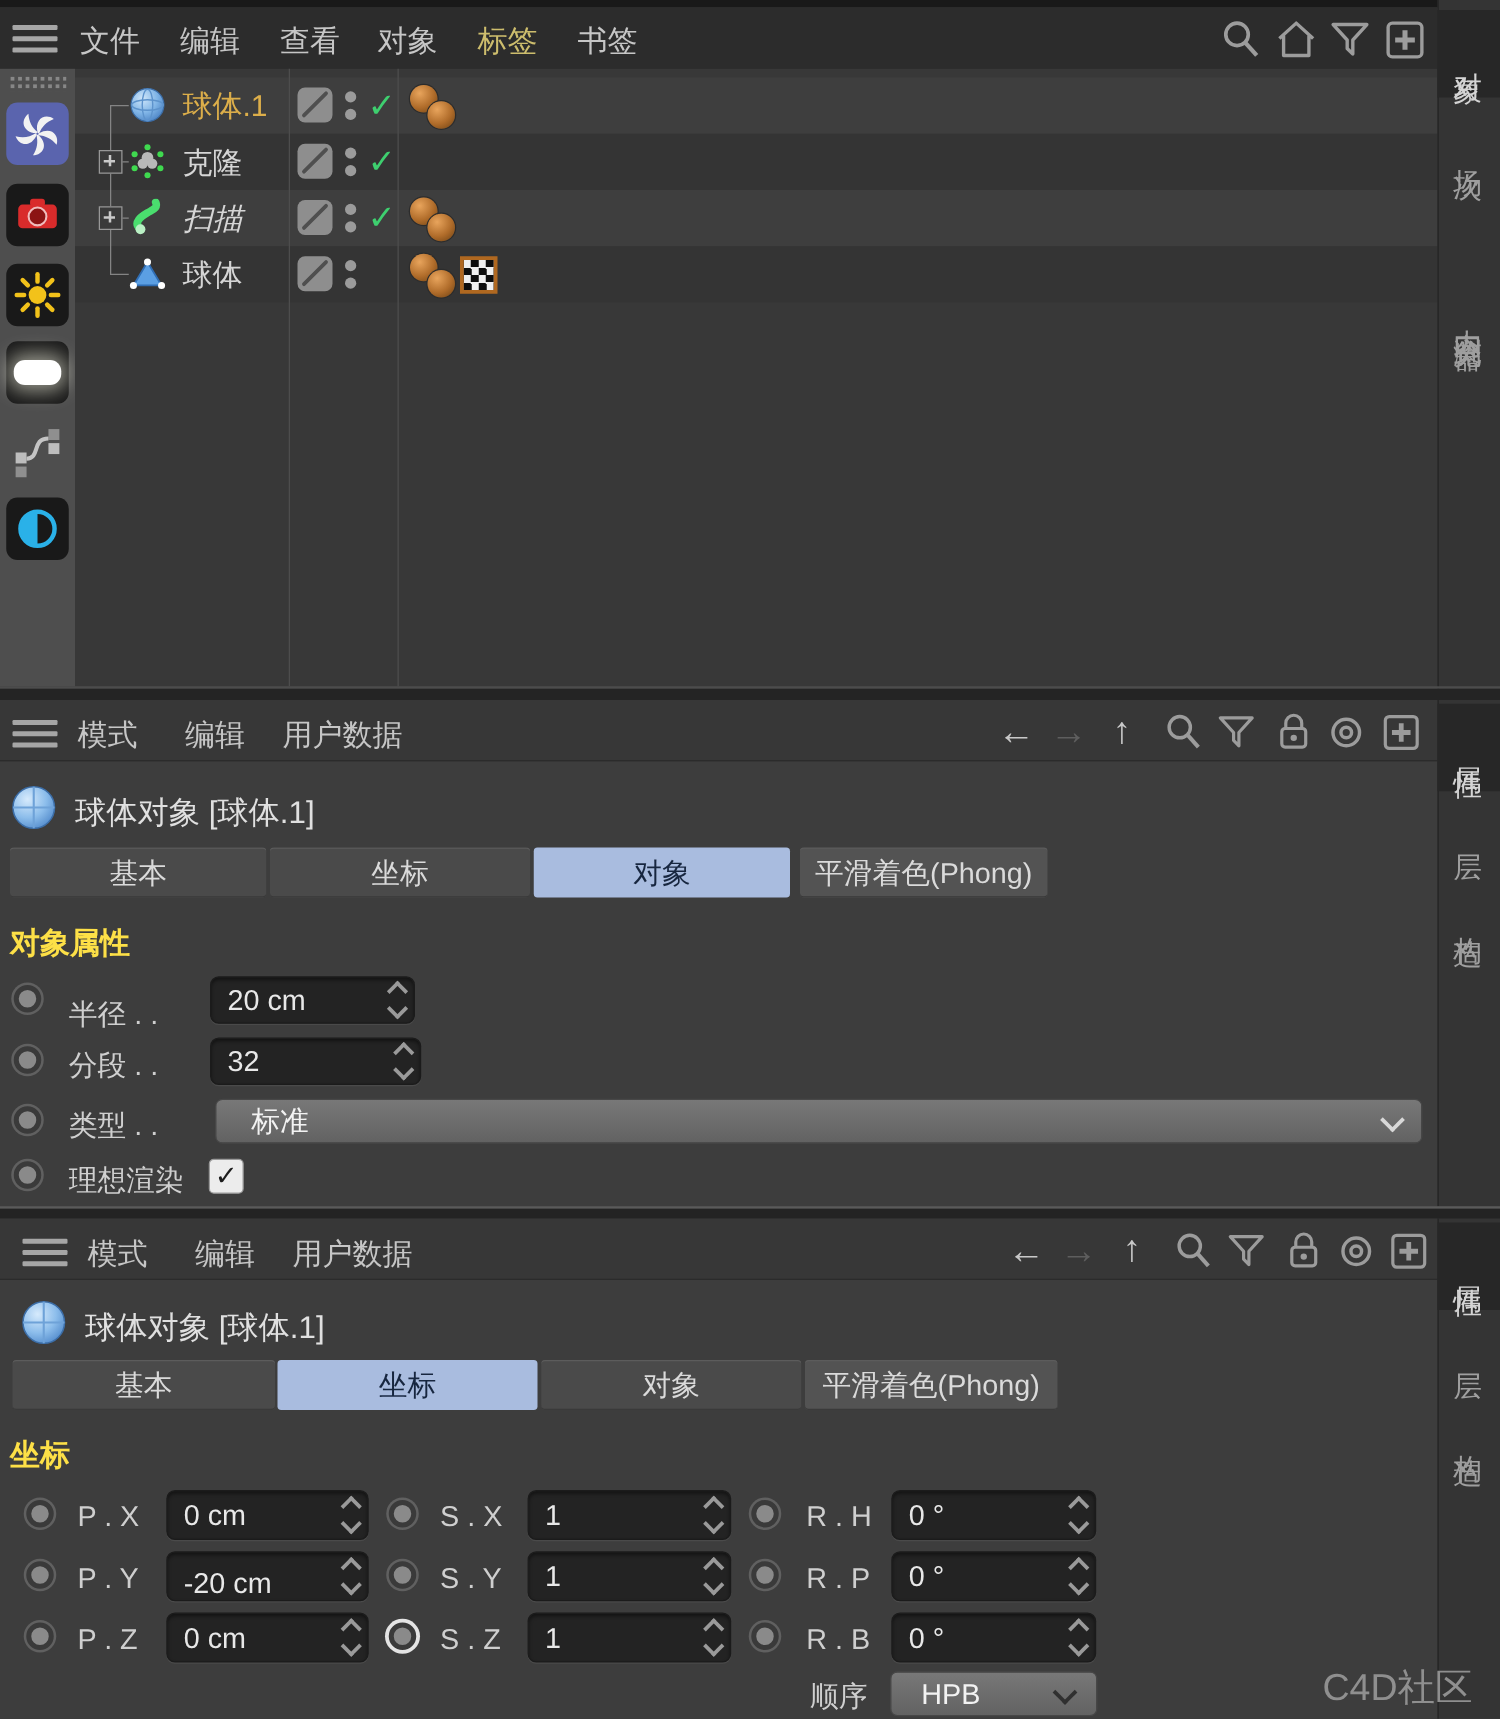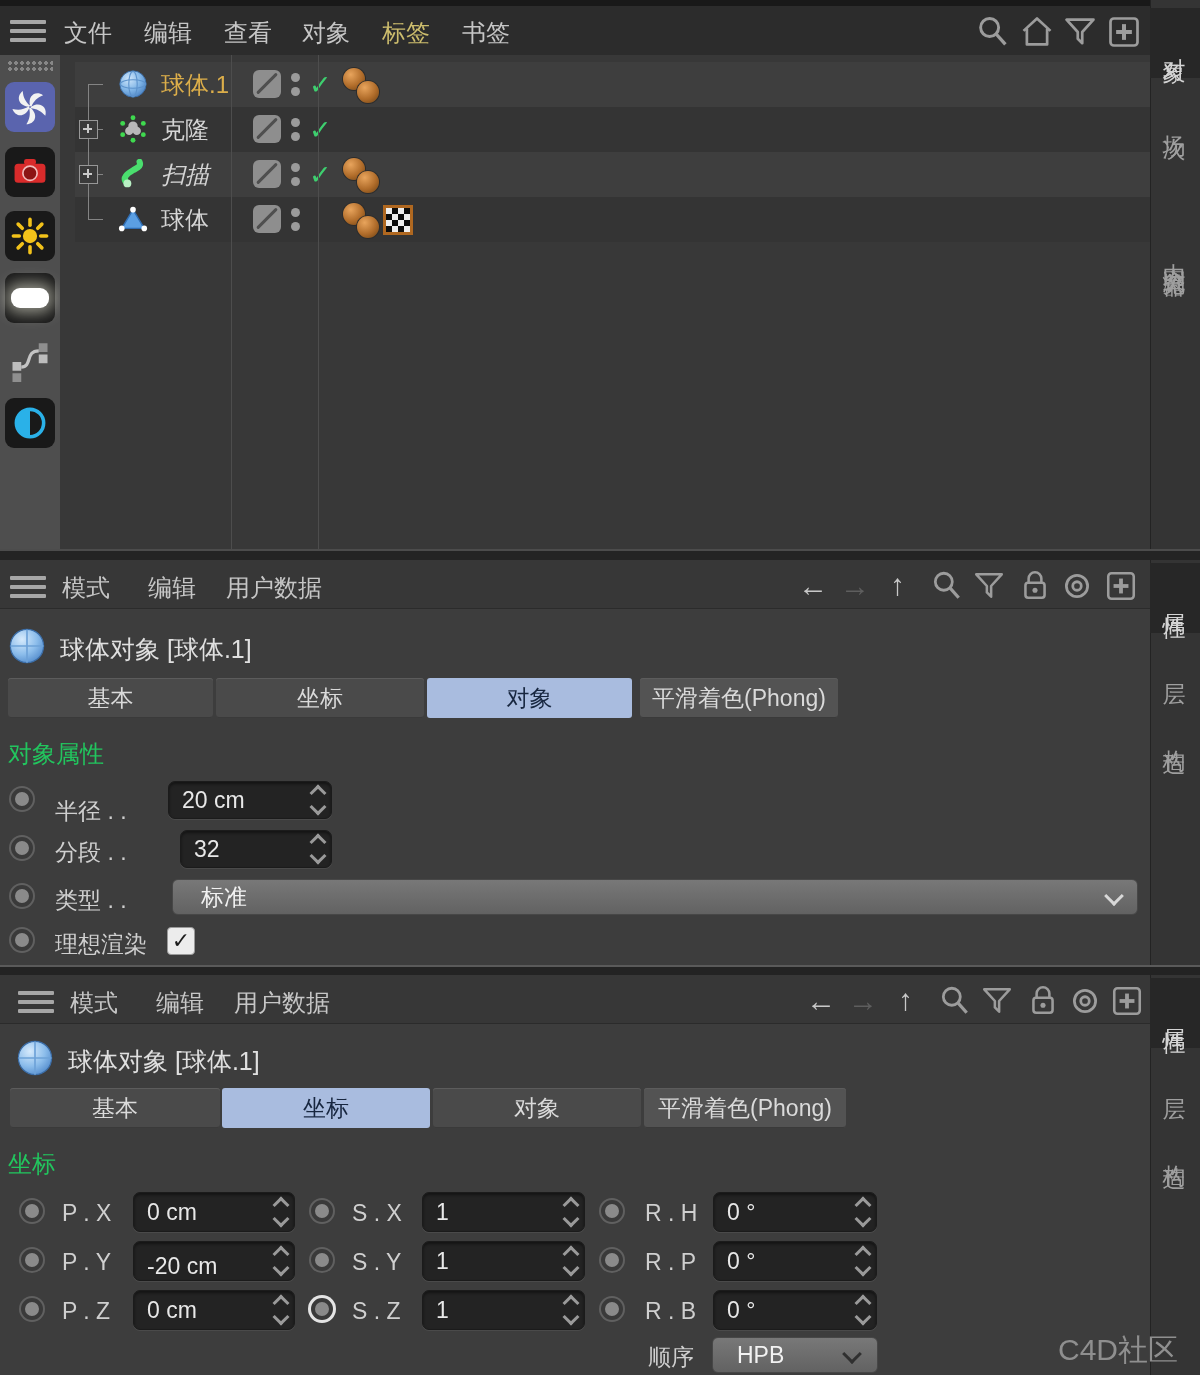--- a/index.html
+++ b/index.html
@@ -9,21 +9,21 @@
   .abs{position:absolute;}
   
   #topstrip{left:0;top:0;width:1200px;height:6px;background:#191919;}
   #menubar{left:0;top:6px;width:1150px;height:49px;background:#2c2c2c;border-bottom:1px solid #242424;}
   .ham{display:flex;flex-direction:column;gap:5px;width:36px;cursor:pointer;}
   .ham i{height:4px;background:#a6a6a6;border-radius:1px;}
   .mitem{font-size:24px;color:#c6c6c6;cursor:pointer;white-space:nowrap;}
   .mitem.hl{color:#cdbd6d;}
   
   #ompanel{left:60px;top:55px;width:1090px;height:494px;background:#383838;}
-  .orow{position:absolute;left:60px;width:1090px;height:45px;margin-left:15px;}
+  .orow{position:absolute;left:60px;width:1090px;height:45px;}
   .colline{position:absolute;width:1px;background:#4d4d4d;top:55px;height:494px;}
   .treeline{position:absolute;background:#848484;}
   .plusbox{position:absolute;width:17px;height:17px;border:1px solid #979797;background:#3a3a3a;}
   .plusbox .ph{position:absolute;left:3px;top:7px;width:9px;height:2px;background:#c9c9c9;}
   .plusbox .pv{position:absolute;left:7px;top:3px;width:2px;height:9px;background:#c9c9c9;}
   .oname{position:absolute;top:50%;transform:translateY(-50%);font-size:24px;color:#d5d5d5;white-space:nowrap;cursor:pointer;}
   .oname.sel{color:#dcae4a;}
   .oicon{position:absolute;top:7px;width:30px;height:30px;cursor:pointer;}
   .pencil{position:absolute;top:8px;width:28px;height:28px;background:#8e8e8e;border-radius:6px;cursor:pointer;overflow:hidden;}
   .pencil:after{content:'';position:absolute;left:0px;top:12px;width:28px;height:3px;background:#4f4f4f;border-radius:2px;transform:rotate(-45deg);}
@@ -48,21 +48,21 @@
         writing-mode:vertical-rl;font-size:23px;letter-spacing:3px;color:#9f9f9f;cursor:pointer;}
   .vtab.active{background:#272727;color:#d4d4d4;}
   
   .pmenuband{position:absolute;left:0;width:1150px;height:48px;background:#373737;border-bottom:1px solid #2b2b2b;}
   .ptitle{position:absolute;font-size:25px;color:#e0e0e0;white-space:nowrap;}
   .tab{position:absolute;height:40px;background:#4a4a4a;display:flex;align-items:center;justify-content:center;
        font-size:23px;color:#dadada;border-radius:3px;cursor:pointer;
        box-shadow:inset 0 1px 0 #5c5c5c, inset 0 -1px 0 #3a3a3a;}
   .tab.lighter{background:#535353;}
   .tab.active{background:#a9bcdf;color:#17263f;box-shadow:none;}
-  .section{position:absolute;font-size:24px;font-weight:normal;color:#22c55e;}
+  .section{position:absolute;font-size:24px;font-weight:bold;color:#fde047;}
   .flabel{position:absolute;font-size:23px;color:#cfcfcf;white-space:nowrap;}
   .rec{position:absolute;width:14px;height:14px;border-radius:50%;background:#8a8a8a;
        border:4px solid #3a3a3a;box-shadow:0 0 0 2px #606060;cursor:pointer;}
   .rec.active{box-shadow:0 0 0 3px #e4e4e4;}
   .field{position:absolute;height:38px;background:#232323;border:1px solid #1b1b1b;border-radius:7px;
          box-shadow:0 1px 0 rgba(255,255,255,.07), inset 0 2px 3px rgba(0,0,0,.45);
          display:flex;align-items:center;color:#e8e8e8;font-size:23px;padding-left:13px;box-sizing:border-box;cursor:text;}
   .stepper{position:absolute;right:7px;top:50%;transform:translateY(-50%);display:flex;flex-direction:column;align-items:center;cursor:pointer;}
   .chu{width:9px;height:9px;border-left:3px solid #9a9a9a;border-top:3px solid #9a9a9a;transform:rotate(45deg);}
   .chd{width:9px;height:9px;border-left:3px solid #9a9a9a;border-top:3px solid #9a9a9a;transform:rotate(225deg);margin-top:2px;}
@@ -356,21 +356,21 @@
 <div class="field" style="left:168px;top:781px;width:164px;">
   <span>20 cm</span>
   <span class="stepper">
       <span class="chu"></span>
       <span class="chd"></span>
     </span>
   </div>
 
 <div class="rec" style="left:11px;top:837px;"></div>
 <div class="flabel" style="left:55px;top:837px;">分段 . .</div>
-<div class="field" style="left:180px;top:830px;width:152px;">
+<div class="field" style="left:168px;top:830px;width:169px;">
   <span>32</span>
   <span class="stepper">
       <span class="chu"></span>
       <span class="chd"></span>
     </span>
   </div>
 
 <div class="rec" style="left:11px;top:885px;"></div>
 <div class="flabel" style="left:55px;top:885px;">类型 . .</div>
 <div class="select" style="left:172px;top:879px;width:966px;padding-left:28px;">

